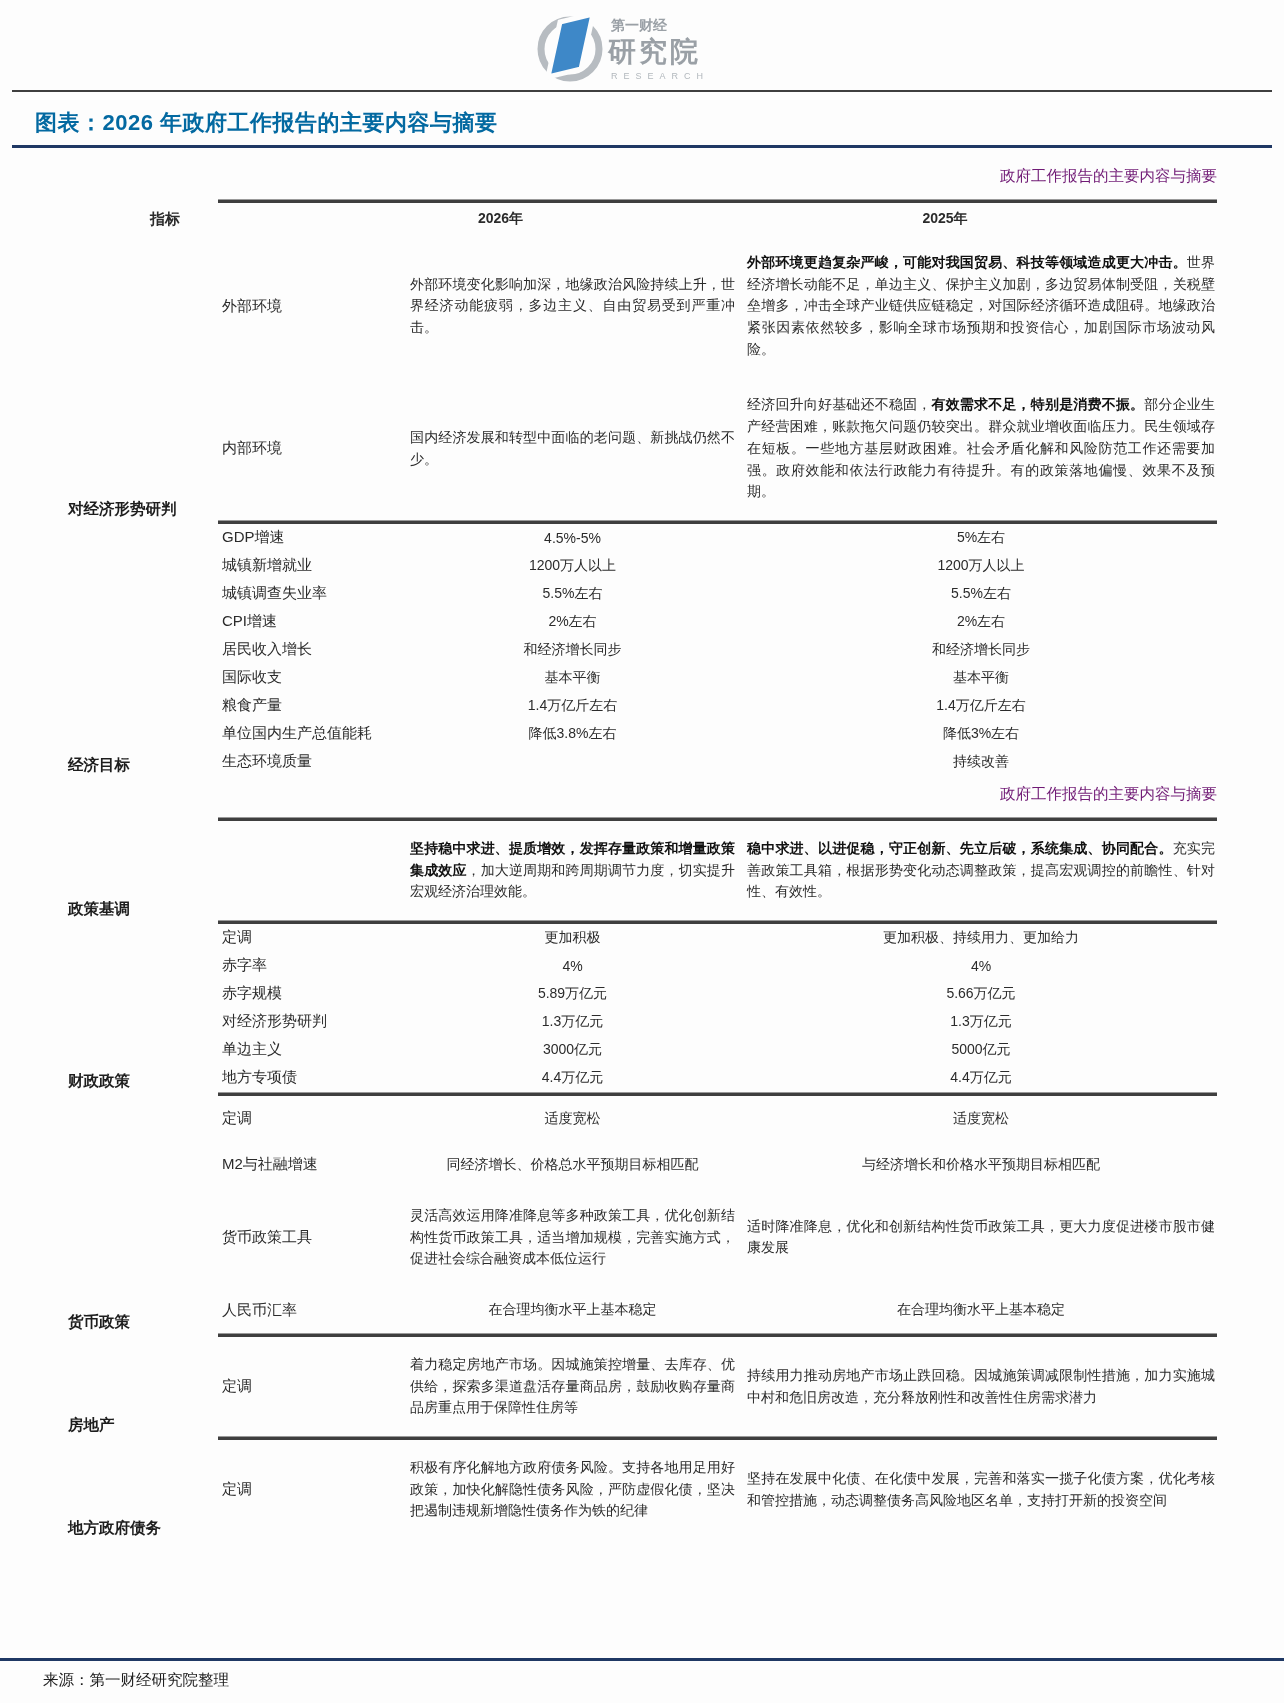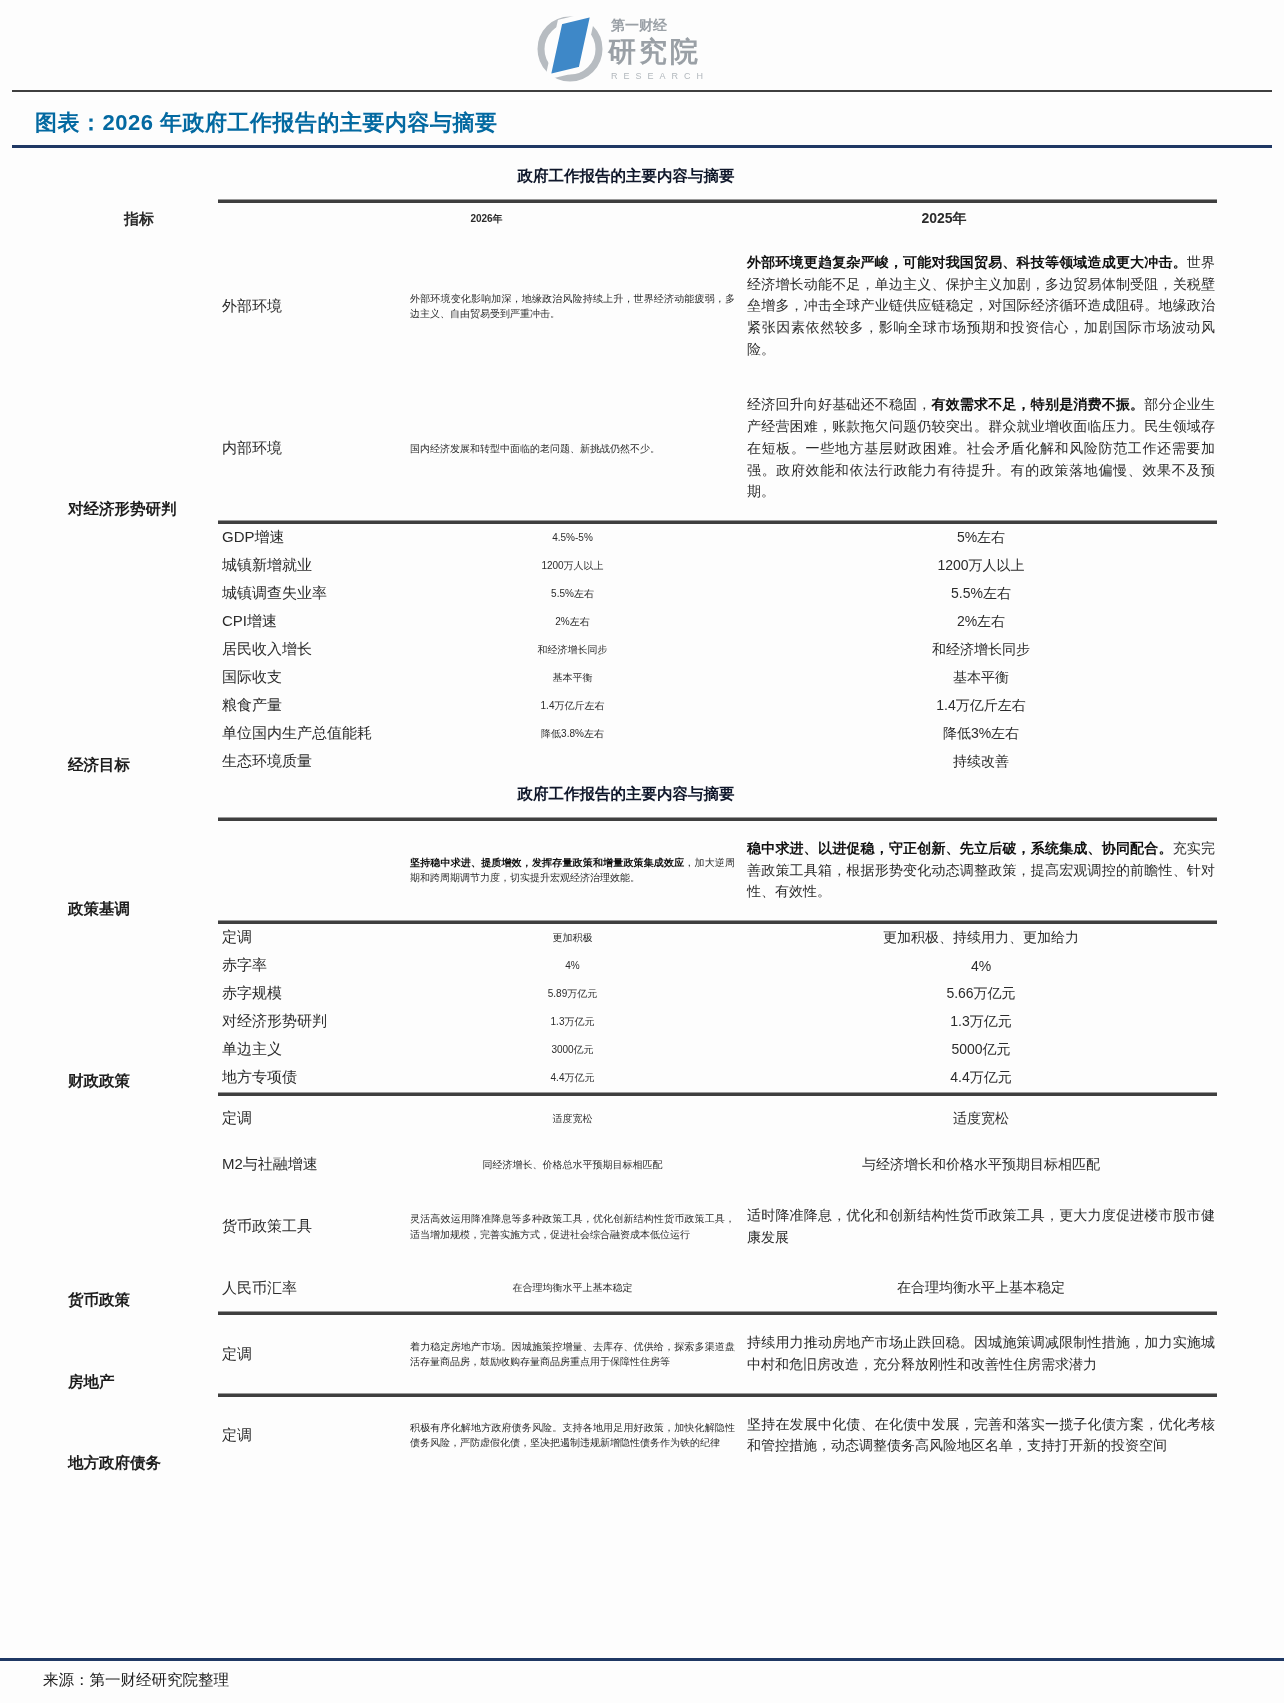--- a/index.html
+++ b/index.html
@@ -11,31 +11,31 @@
   }
   
   .header{display:flex;justify-content:center;align-items:center;padding-top:6px;height:84px;padding-left:8px;}
   .top-rule{height:2px;background:#3f3f3f;margin:0 12px;}
   
   .title-wrap{margin:16px 12px 0;}
   .page-title{font-size:22px;font-weight:bold;color:#0369a1;padding-left:23px;letter-spacing:.5px;}
   .title-underline{height:3px;background:#1f3864;margin-top:7px;}
   
   .table-wrap{margin:10px 67px 0 35px;}
-  .tbl-caption{text-align:center;font-weight:bold;font-size:15.5px;color:#0f172a;padding:8px 0 12px;}
+  .tbl-caption{text-align:right;font-weight:normal;font-size:15.5px;color:#701a75;padding:8px 0 12px;}
   .thick-line{height:4px;margin-left:183px;background:linear-gradient(180deg,#9a9a9a 0 1px,#3f3f3f 1px 100%);}
   .row{display:flex;}
-  .header-row{margin-left:85px;font-weight:bold;min-height:32px;align-items:center;font-size:15px;gap:12px;}
+  .header-row{margin-left:111px;font-weight:bold;min-height:32px;align-items:center;font-size:15px;}
   .header-row .cell-v26,.header-row .cell-v25{text-align:center;}
   .section{display:flex;}
   .sec-cat{width:183px;box-sizing:border-box;padding-left:33px;display:flex;align-items:flex-end;}
   .cat-label{font-weight:bold;font-size:15.5px;color:#1d1d1d;}
   .sec-rows{flex:1;display:flex;flex-direction:column;justify-content:center;}
   .cell-ind{width:182px;box-sizing:border-box;padding:2px 8px 2px 4px;font-size:15px;color:#2b2b2b;}
-  .cell-v26{width:345px;box-sizing:border-box;padding:2px 10px;font-size:10px;}
+  .cell-v26{width:345px;box-sizing:border-box;padding:2px 10px;font-size:14px;}
   .cell-v25{flex:1;box-sizing:border-box;padding:2px 2px;font-size:14px;}
   .row.center{align-items:center;min-height:28px;}
   .row.center .cell-v26,.row.center .cell-v25{text-align:center;}
   .row.long{padding:15px 0;align-items:center;}
   .row.long .cell-v26,.row.long .cell-v25{text-align:justify;line-height:1.55;}
   .section.spacious .row.center{min-height:46px;}
   .seg{color:#2b2b2b;}
   .seg.bold{font-weight:bold;color:#111;}
   
   .footer-rule{margin-top:auto;height:3px;background:#1f3864;}

